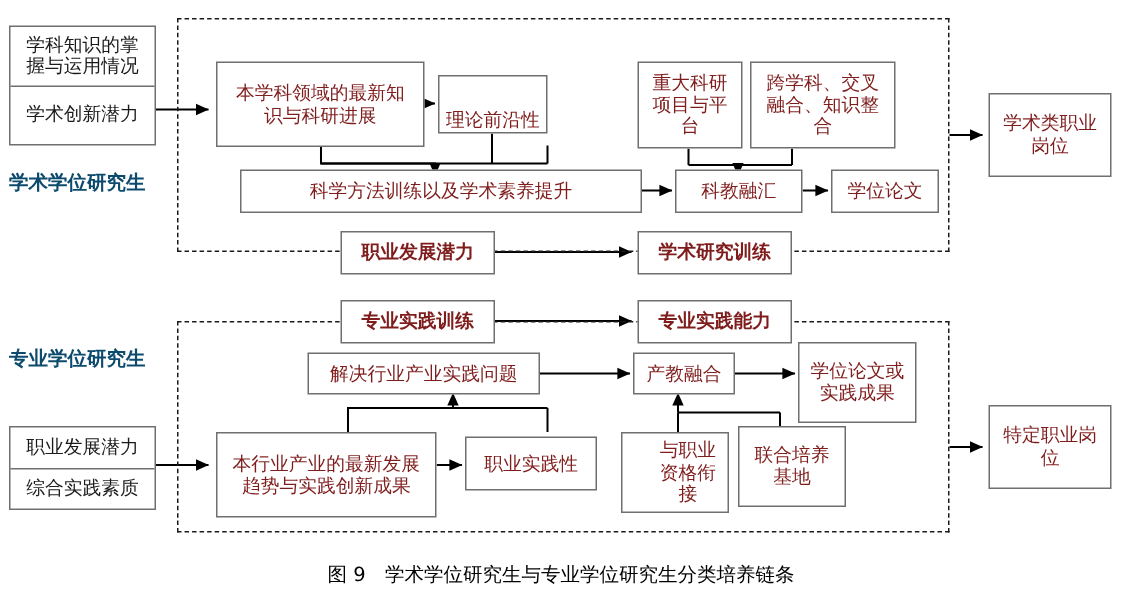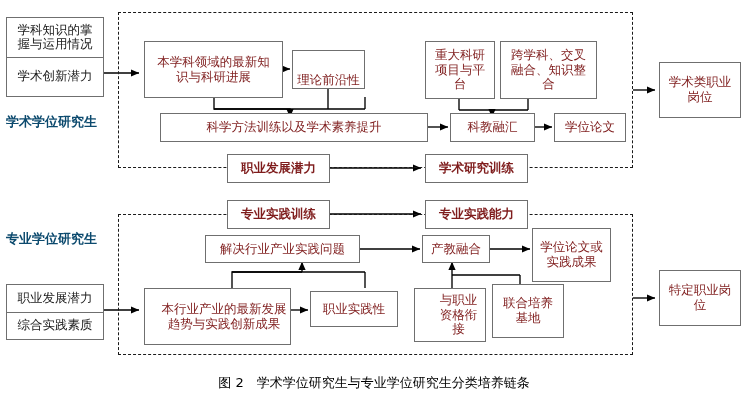--- a/index.html
+++ b/index.html
@@ -173,21 +173,21 @@
     <span class="txt">专业实践训练</span>
   </div>
   <div class="box" style="left:425px;top:200px;width:103px;height:29px;font-size:12.5px;font-weight:bold;">
     <span class="txt">专业实践能力</span>
   </div>
 
   <div class="box" style="left:205px;top:235px;width:155px;height:28px;font-size:12.5px;">
     <span class="txt">解决行业产业实践问题</span>
   </div>
 
-  <div class="box" style="left:144px;top:288px;width:147px;height:57px;font-size:12.5px;justify-content:flex-end;">
+  <div class="box" style="left:144px;top:288px;width:147px;height:57px;font-size:12.5px;">
     <span class="txt" style="width:128px;">本行业产业的最新发展趋势与实践创新成果</span>
   </div>
 
   <div class="box" style="left:310px;top:291px;width:88px;height:36px;font-size:12.5px;">
     <span class="txt">职业实践性</span>
   </div>
 
   <div class="box" style="left:422px;top:235px;width:68px;height:28px;font-size:12.5px;">
     <span class="txt">产教融合</span>
   </div>
@@ -201,15 +201,15 @@
   </div>
 
   <div class="box" style="left:492px;top:284px;width:72px;height:54px;font-size:12.5px;">
     <span class="txt" style="width:58px;">联合培养基地</span>
   </div>
 
   <div class="box" style="left:659px;top:270px;width:82px;height:56px;font-size:12.5px;">
     <span class="txt" style="width:72px;">特定职业岗位</span>
   </div>
 
-  <div class="caption" style="left:0;top:374px;font-size:13px;">图 2　学术学位研究生与专业学位研究生分类培养链条</div>
+  <div class="caption" style="left:0;top:374px;font-size:13px;">图 9　学术学位研究生与专业学位研究生分类培养链条</div>
 
 </div>
 
 </body></html>

